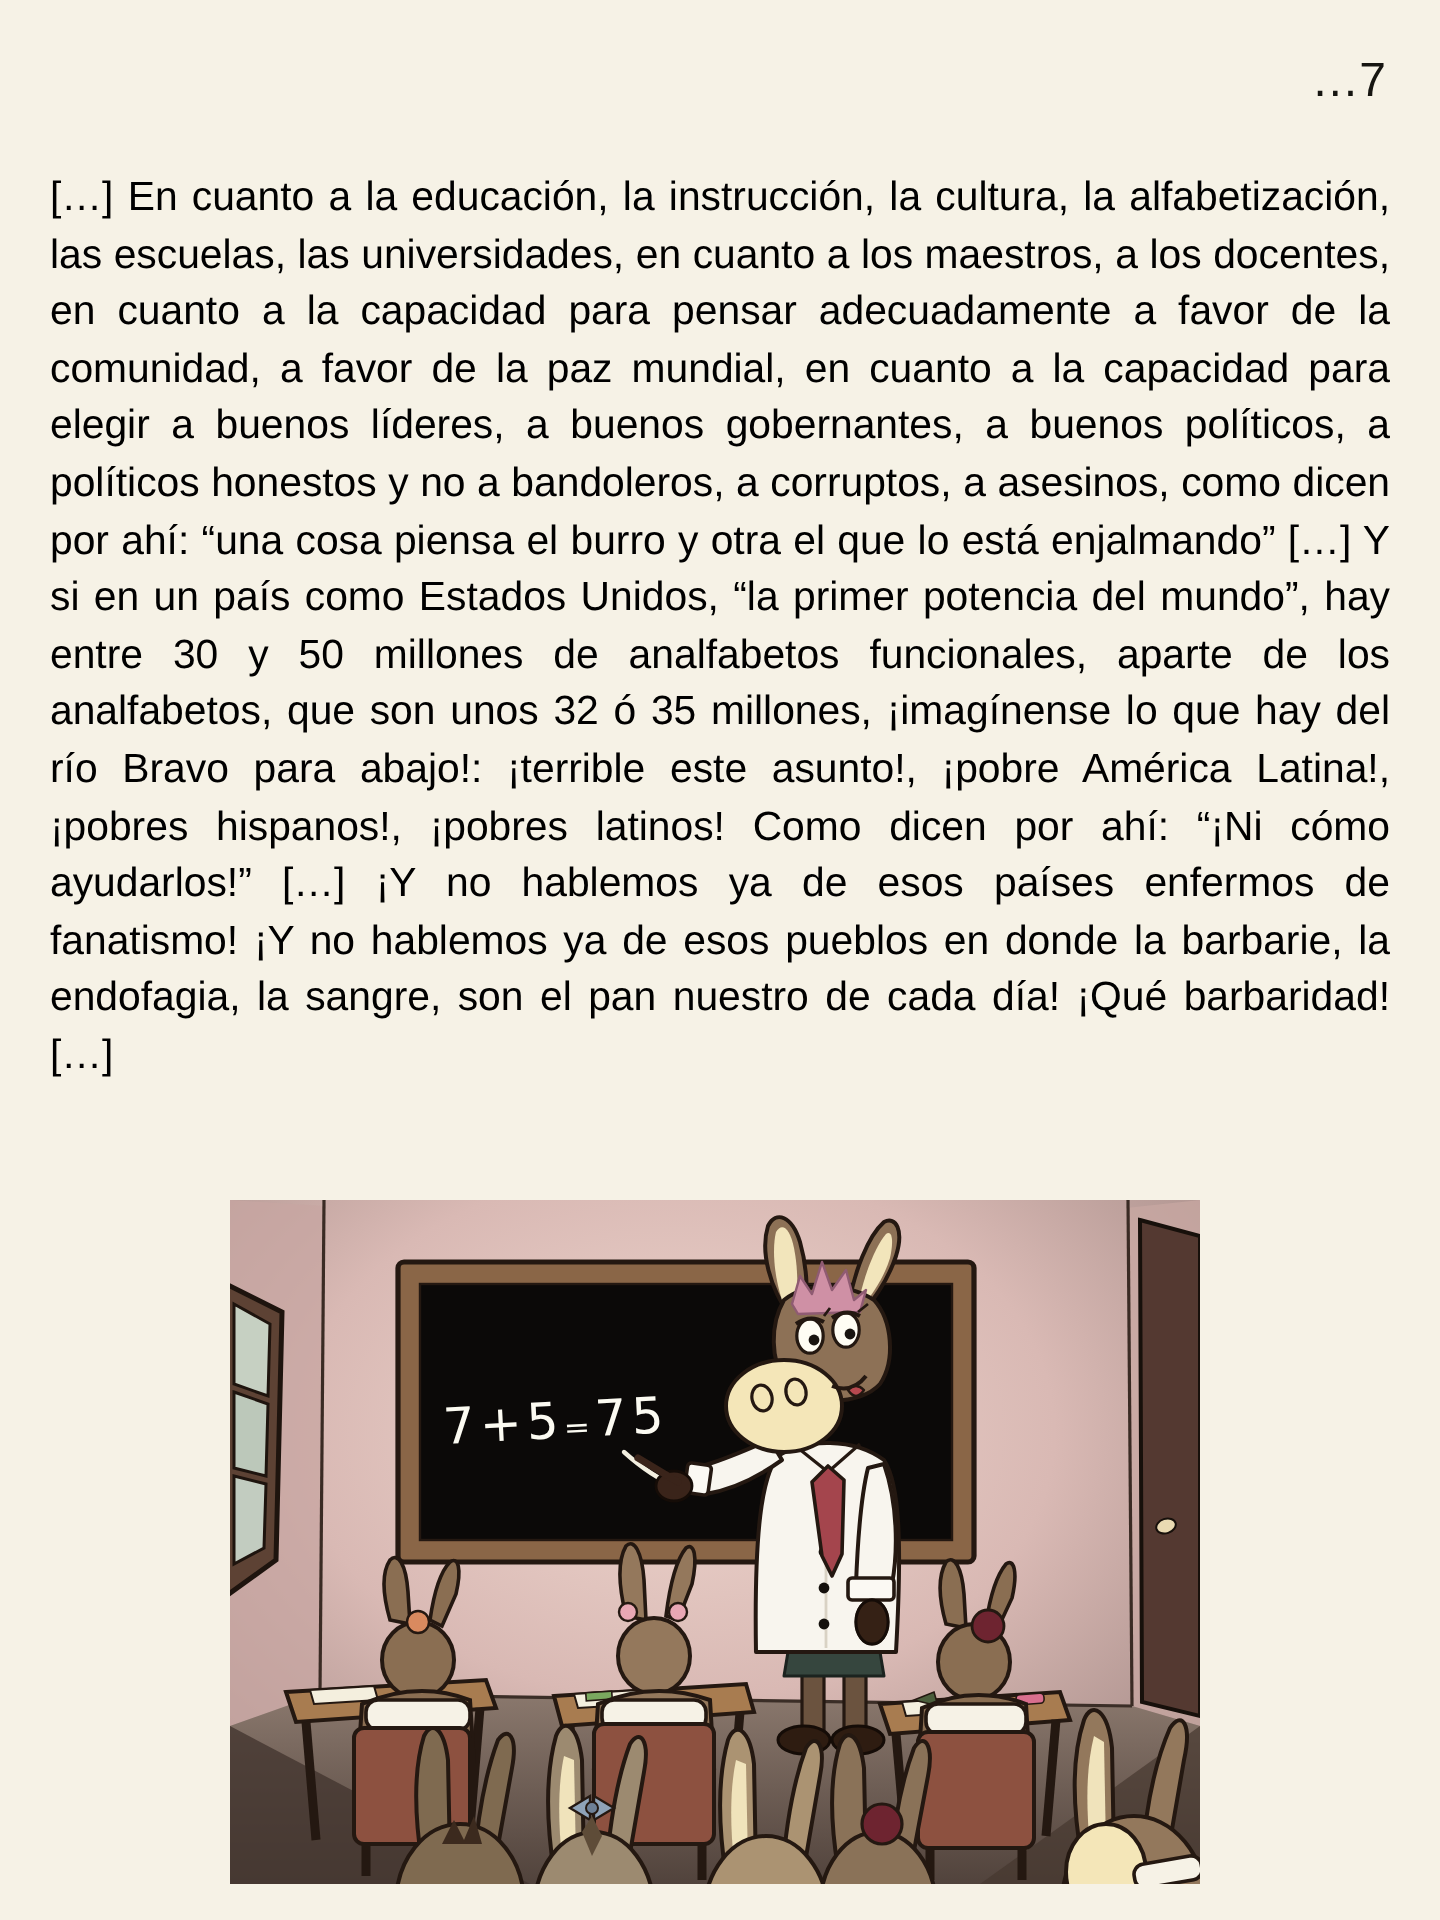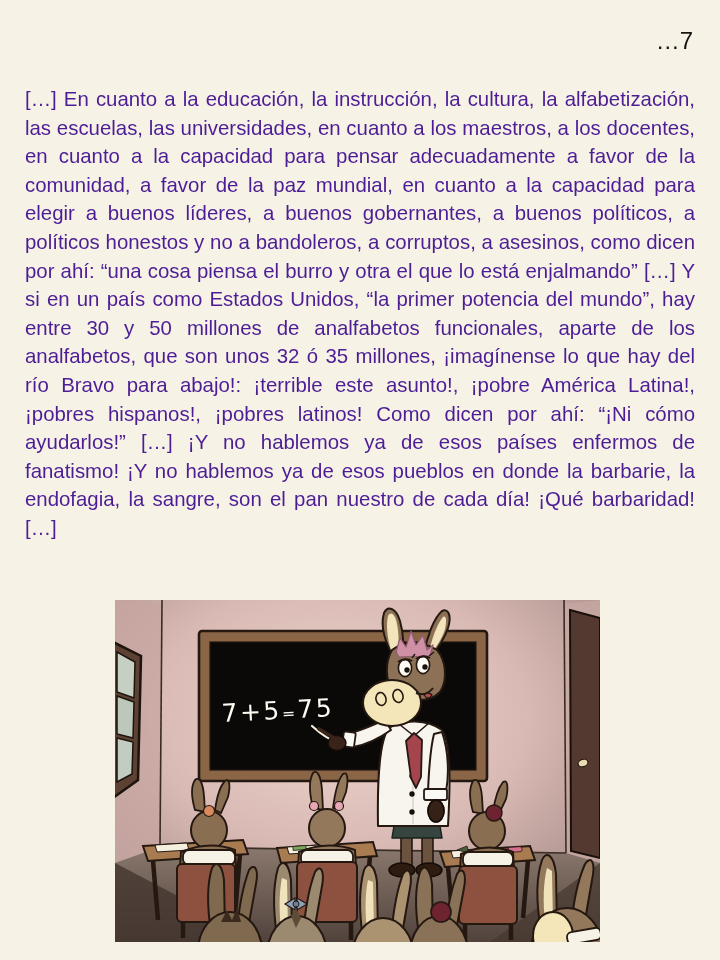--- a/index.html
+++ b/index.html
@@ -11,21 +11,21 @@
     color:#0e0d0b;
   }
   .page-number{
     position:absolute;top:27px;right:27px;
     font-size:24px;font-weight:400;color:#161511;
   }
   .paragraph{
     position:absolute;left:25px;top:85px;width:670px;
     font-size:20.4px;line-height:28.6px;
     text-align:justify;text-justify:inter-word;
-    color:#4c1d95;letter-spacing:0px;
+    color:#000000;letter-spacing:0px;
   }
   .illustration{
     position:absolute;left:115px;top:600px;width:485px;height:342px;
   }
   .illustration svg{display:block;width:100%;height:100%;}
 </style>
 </head>
 <body>
 
 <div class="page-number">…7</div>

